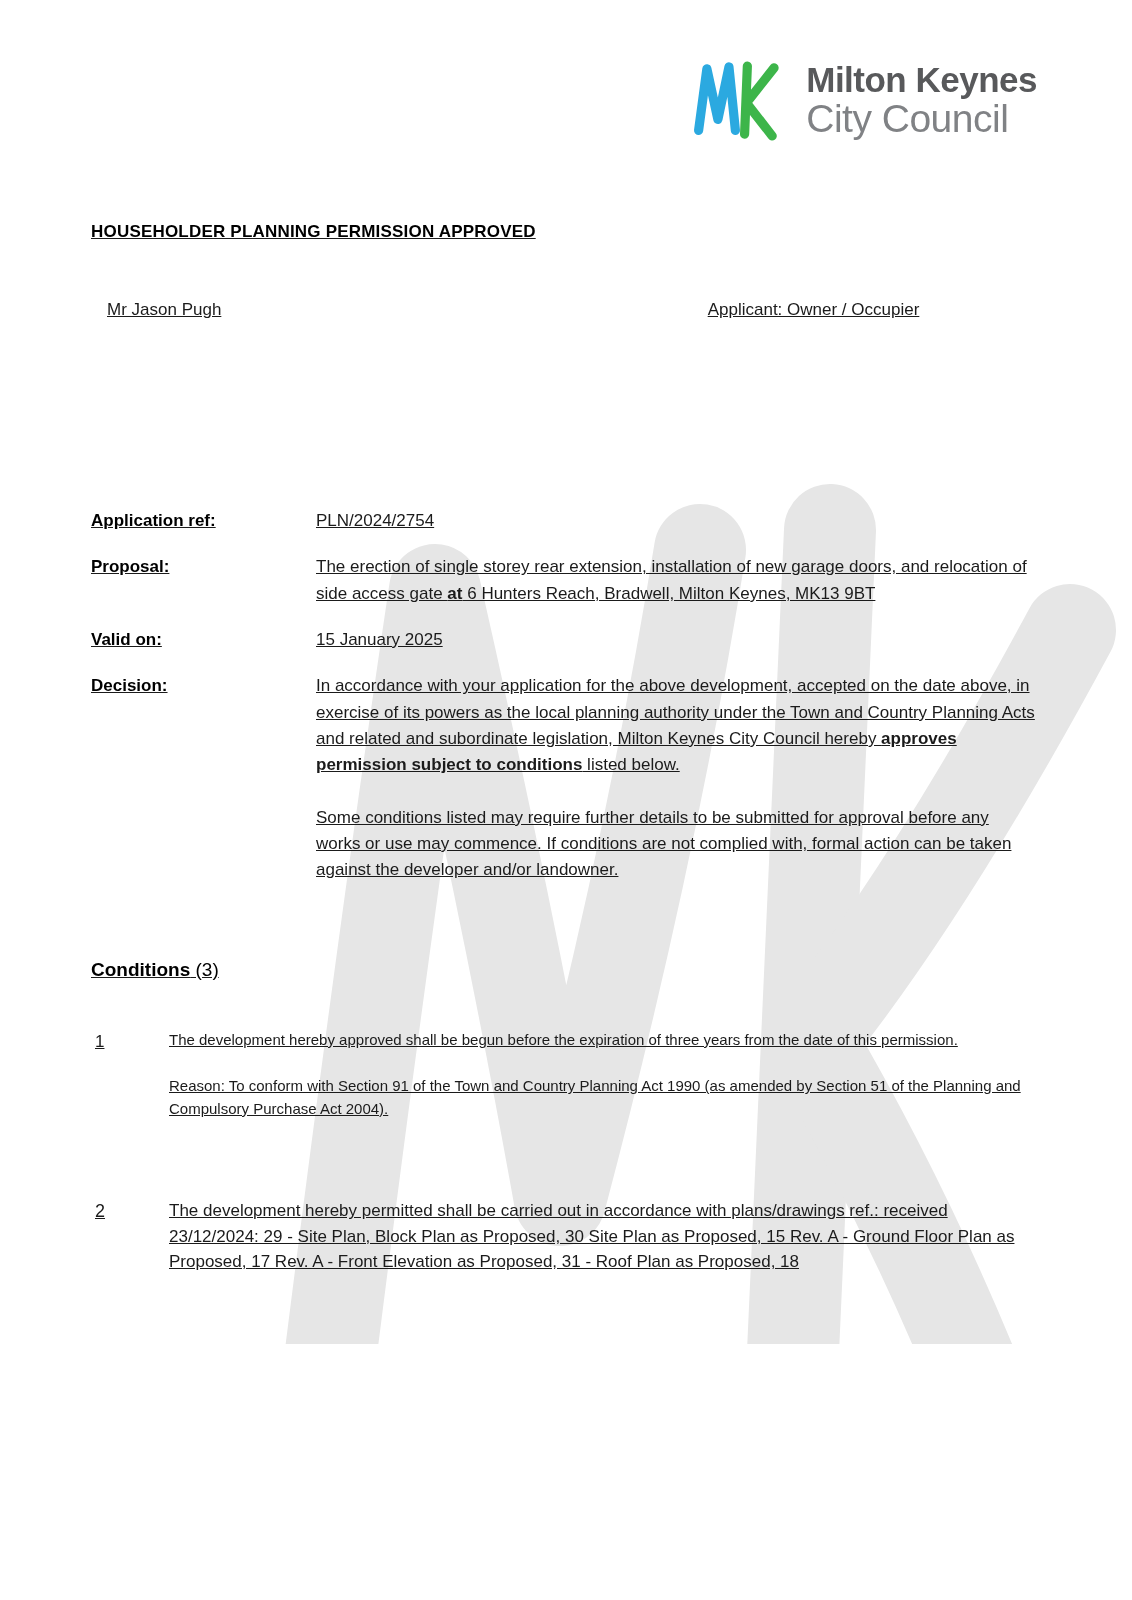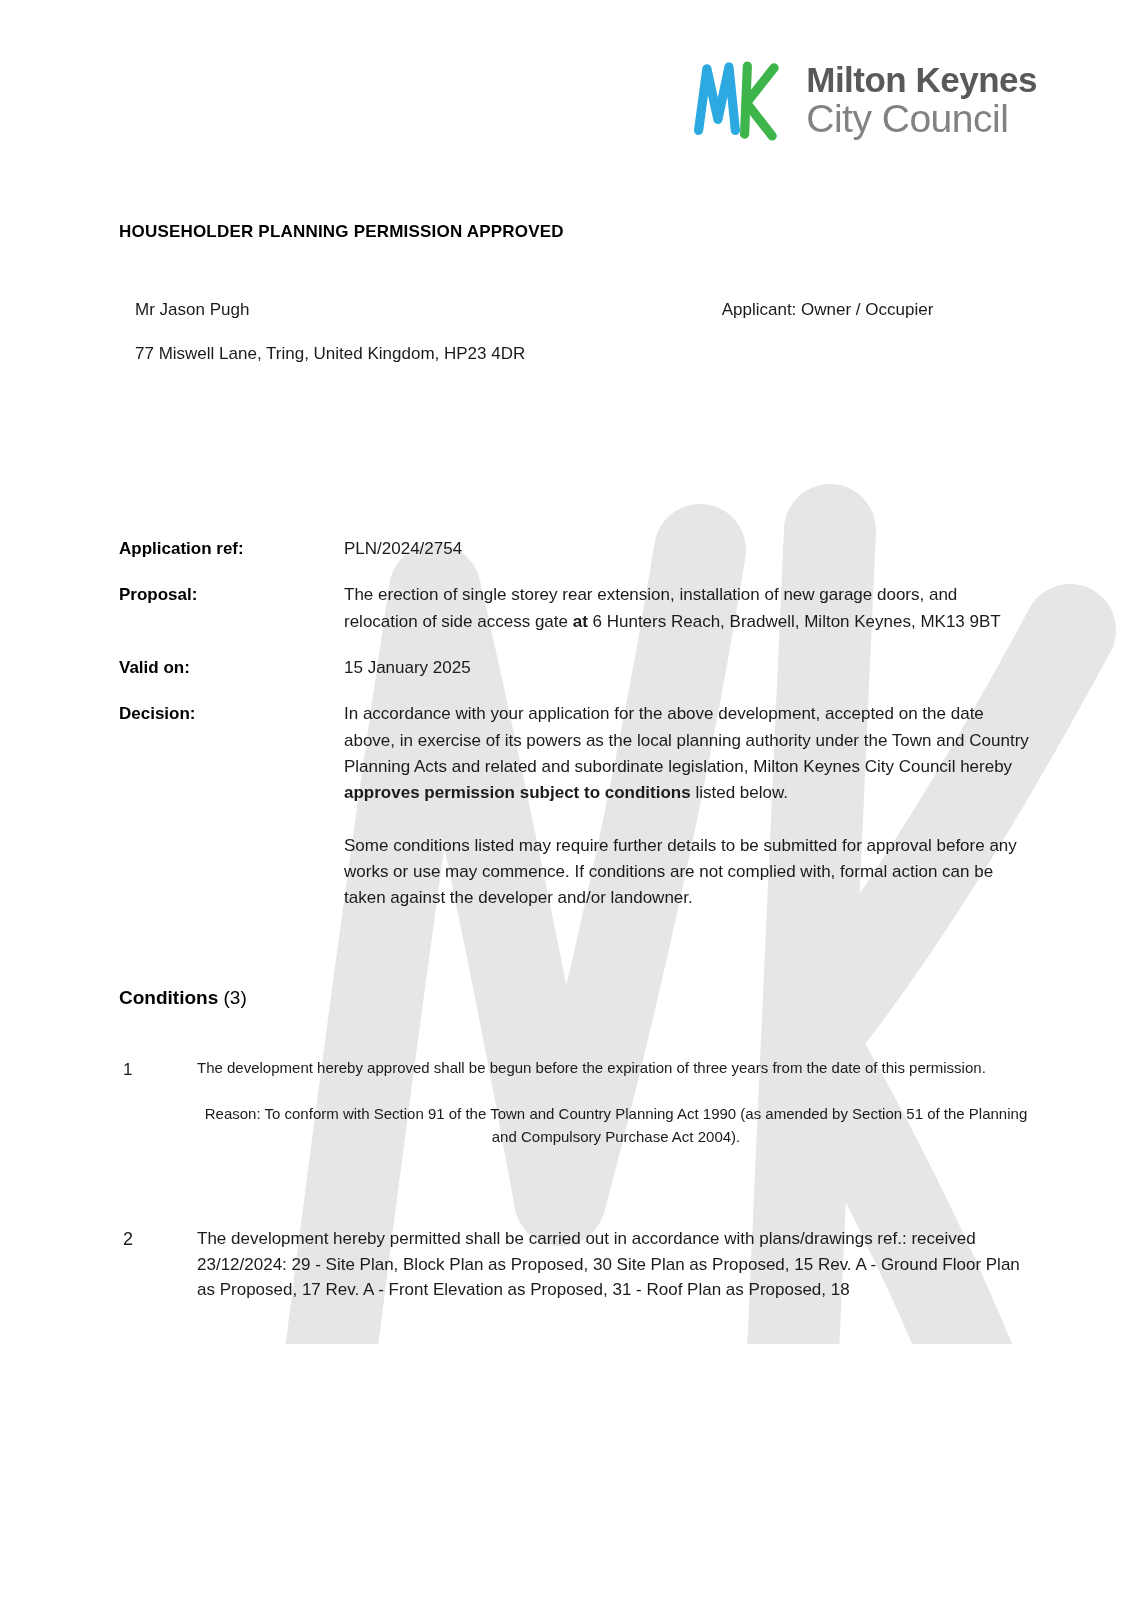--- a/index.html
+++ b/index.html
@@ -29,21 +29,22 @@
     stroke: #e6e6e6;
     stroke-width: 92;
     stroke-linecap: round;
     stroke-linejoin: round;
   }
 
   
   .content {
     position: relative;
     z-index: 2;
-    padding: 55px 97px 0 119px;
+    padding: 55px 97px 0 91px;
+    text-decoration: underline;
   }
 
   
   .logo {
     position: absolute;
     top: 55px;
     right: 95px;
     display: flex;
     align-items: center;
     gap: 14px;
@@ -65,21 +66,21 @@
   }
 
   
   .applicant-row {
     margin-top: 58px;
     margin-left: 16px;
     display: flex;
     font-size: 17px;
   }
   .applicant-left { width: 485px; }
-  .applicant-name { margin-bottom: 24px; }
+  .applicant-name { margin-bottom: 16px; }
   .applicant-right { flex: 1; text-align: center; }
 
   
   .details {
     margin-top: 172px;
     display: grid;
     grid-template-columns: 205px 1fr;
     row-gap: 24px;
     font-size: 17px;
     line-height: 1.55;
@@ -99,21 +100,21 @@
   .condition {
     display: grid;
     grid-template-columns: 78px 1fr;
     line-height: 1.5;
   }
   .condition-1 { margin-top: 48px; font-size: 15px; }
   .condition-2 { margin-top: 78px; font-size: 17px; }
   .condition-number { padding-left: 4px; }
   .condition-1 .condition-number { font-size: 17px; }
   .condition-2 .condition-number { font-size: 18px; }
-  .condition-reason { margin-top: 24px; text-align: center; }
+  .condition-reason { margin-top: 24px; }
 
   
   .footer {
     margin-top: 90px;
   }
   .decision-date-row {
     display: grid;
     grid-template-columns: 202px 1fr;
     align-items: baseline;
   }
@@ -155,21 +156,20 @@
     </div>
   </div>
 
   <div class="content">
 
     <div class="doc-title">HOUSEHOLDER PLANNING PERMISSION APPROVED</div>
 
     <div class="applicant-row">
       <div class="applicant-left">
         <div class="applicant-name">Mr Jason Pugh</div>
-        <div class="applicant-address">77 Miswell Lane, Tring, United Kingdom, HP23 4DR</div>
       </div>
       <div class="applicant-right">Applicant: Owner / Occupier</div>
     </div>
 
     <div class="details">
 
       <div class="detail-label">Application ref:</div>
       <div class="detail-value">PLN/2024/2754</div>
 
       <div class="detail-label">Proposal:</div>

